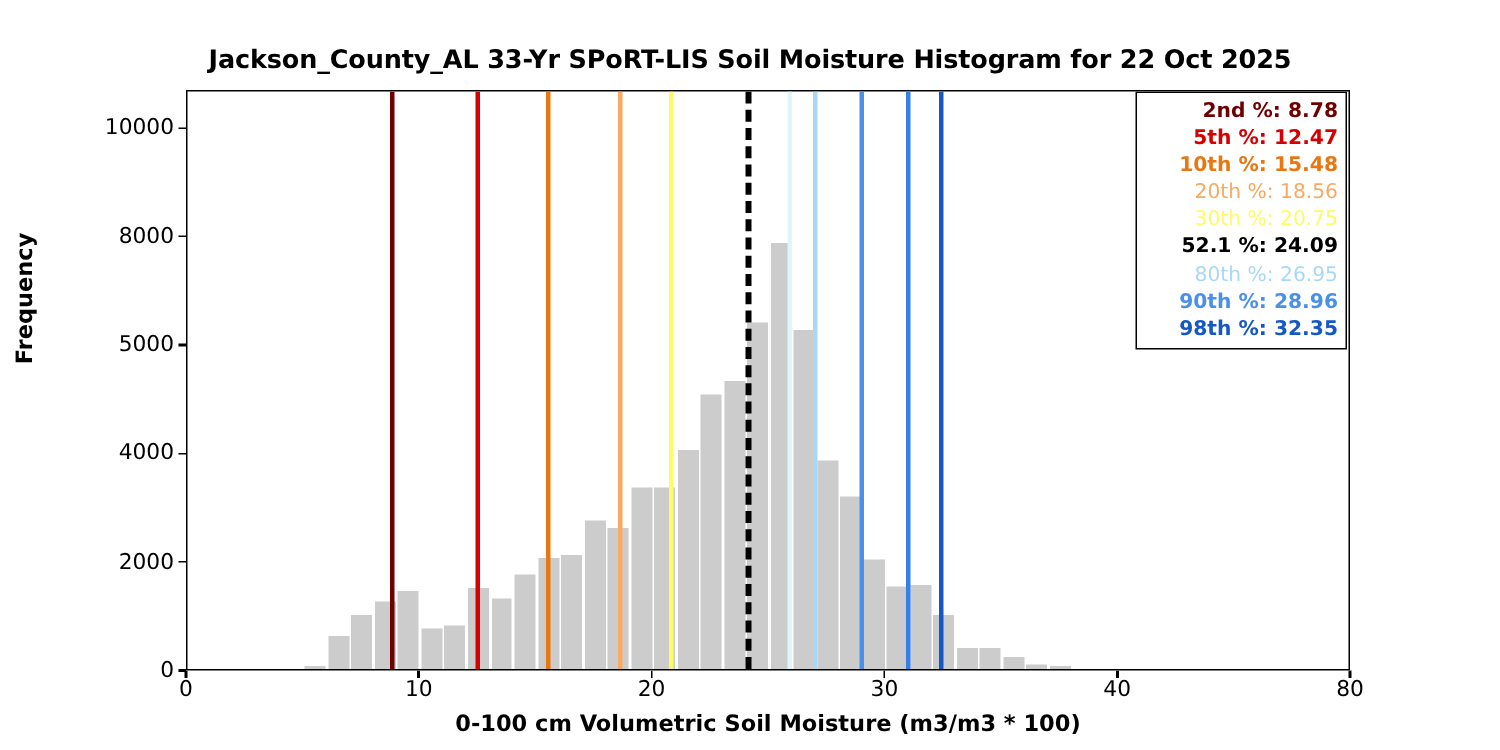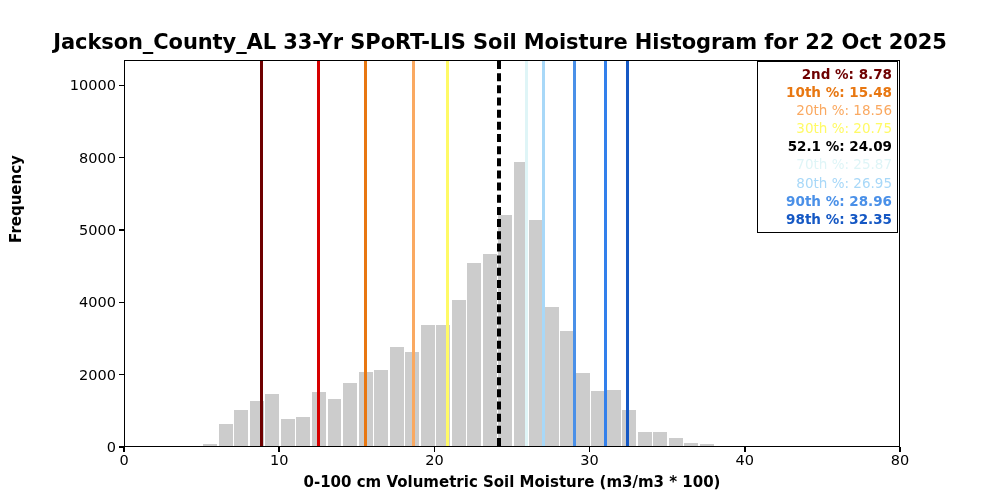--- a/index.html
+++ b/index.html
@@ -18,21 +18,21 @@
     width: 1000px;
     height: 500px;
     background: #ffffff;
   }
   #chart-title {
     position: absolute;
     left: 0;
     top: 30px;
     width: 1000px;
     text-align: center;
-    font-size: 21px;
+    font-size: 17px;
     font-weight: bold;
     color: #000000;
     letter-spacing: -0.1px;
     white-space: nowrap;
   }
   
   #plot-area {
     position: absolute;
     left: 124px;
     top: 60px;
@@ -218,23 +218,23 @@
         <div class="pline" style="left: 400.002px; background: rgb(223, 245, 247);"></div>
         <div class="pline" style="left: 416.764px; background: rgb(168, 216, 248);"></div>
         <div class="pline" style="left: 447.959px; background: rgb(74, 144, 232);"></div>
         <div class="pline" style="left: 478.689px; background: rgb(51, 128, 235);"></div>
         <div class="pline" style="left: 500.572px; background: rgb(21, 88, 196);"></div>
       </div>
   </div>
 
   <div id="legend">
       <div class="legend-row" style="color: rgb(110, 0, 0); font-weight: bold;">2nd %: 8.78</div>
+      <div class="legend-row" style="color: rgb(214, 0, 0); font-weight: bold;">5th %: 12.47</div>
       <div class="legend-row" style="color: rgb(232, 119, 17); font-weight: bold;">10th %: 15.48</div>
       <div class="legend-row" style="color: rgb(250, 169, 97);">20th %: 18.56</div>
       <div class="legend-row" style="color: rgb(255, 250, 102);">30th %: 20.75</div>
       <div class="legend-row" style="color: rgb(0, 0, 0); font-weight: bold;">52.1 %: 24.09</div>
-      <div class="legend-row" style="color: rgb(223, 245, 247);">70th %: 25.87</div>
       <div class="legend-row" style="color: rgb(168, 216, 248);">80th %: 26.95</div>
       <div class="legend-row" style="color: rgb(74, 144, 232); font-weight: bold;">90th %: 28.96</div>
       <div class="legend-row" style="color: rgb(21, 88, 196); font-weight: bold;">98th %: 32.35</div>
     </div>
 
 </div>
 
 </body></html>

